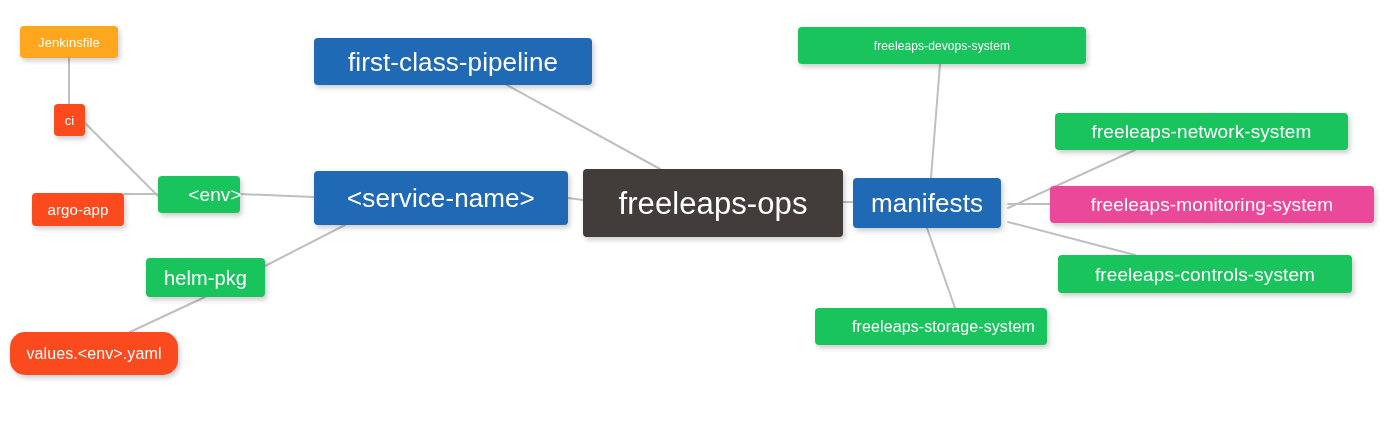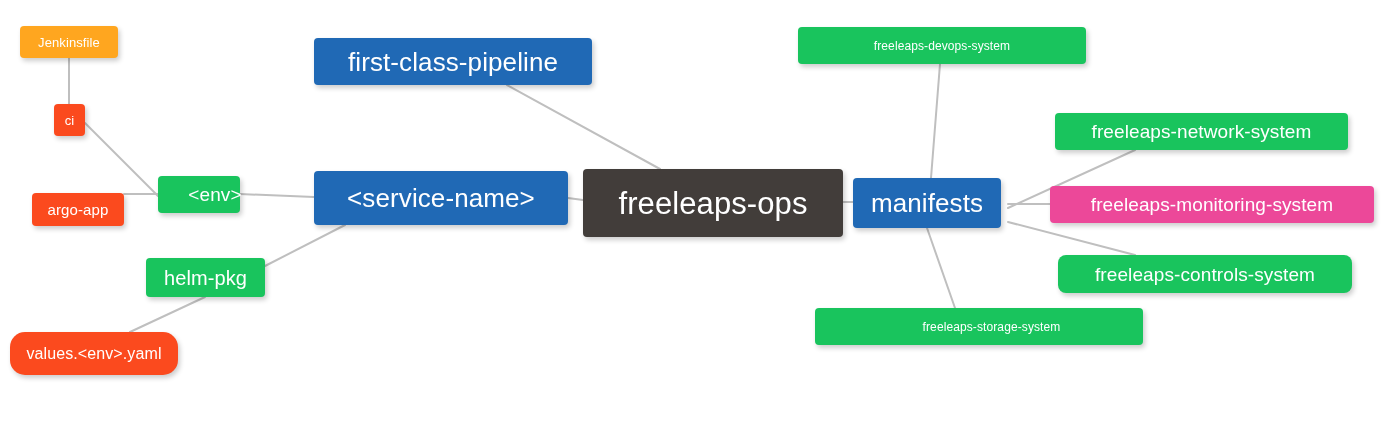--- a/index.html
+++ b/index.html
@@ -99,20 +99,20 @@
       </div>
       <div class="mm-node" style="left: 798px; top: 27px; width: 288px; height: 37px; background: rgb(25, 196, 93); font-size: 12px;">
         <span class="mm-node-label">freeleaps-devops-system</span>
       </div>
       <div class="mm-node" style="left: 1055px; top: 113px; width: 293px; height: 37px; background: rgb(25, 196, 93); font-size: 19px;">
         <span class="mm-node-label">freeleaps-network-system</span>
       </div>
       <div class="mm-node" style="left: 1050px; top: 186px; width: 324px; height: 37px; background: #ec4899; font-size: 19px;">
         <span class="mm-node-label">freeleaps-monitoring-system</span>
       </div>
-      <div class="mm-node" style="left: 1058px; top: 255px; width: 294px; height: 38px; background: rgb(25, 196, 93); font-size: 19px; border-radius: 8px;">
+      <div class="mm-node" style="left: 1058px; top: 255px; width: 294px; height: 38px; background: rgb(25, 196, 93); font-size: 19px;">
         <span class="mm-node-label">freeleaps-controls-system</span>
       </div>
-      <div class="mm-node" style="left: 815px; top: 308px; width: 328px; height: 37px; background: rgb(25, 196, 93); font-size: 12px; padding-left: 25px;">
+      <div class="mm-node" style="left: 815px; top: 308px; width: 232px; height: 37px; background: rgb(25, 196, 93); font-size: 16px; padding-left: 25px;">
         <span class="mm-node-label">freeleaps-storage-system</span>
       </div>
     </div>
 </div>
 
 </body></html>

